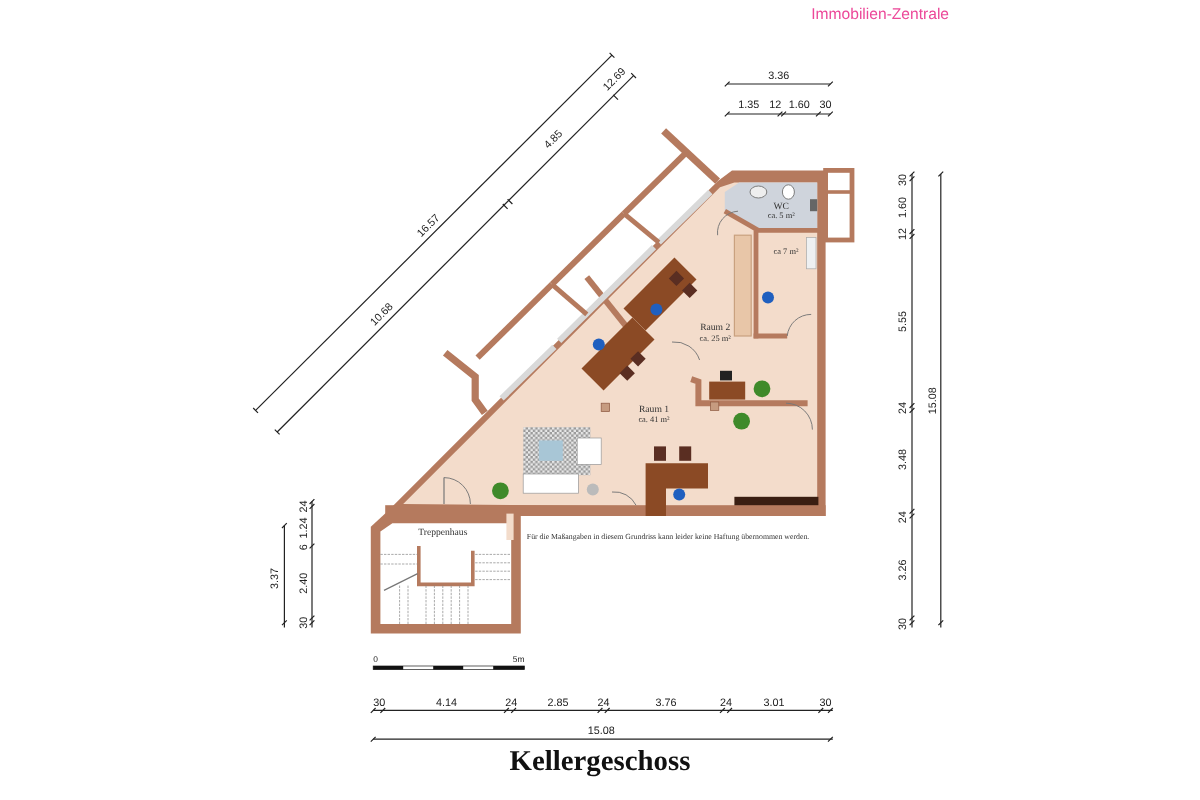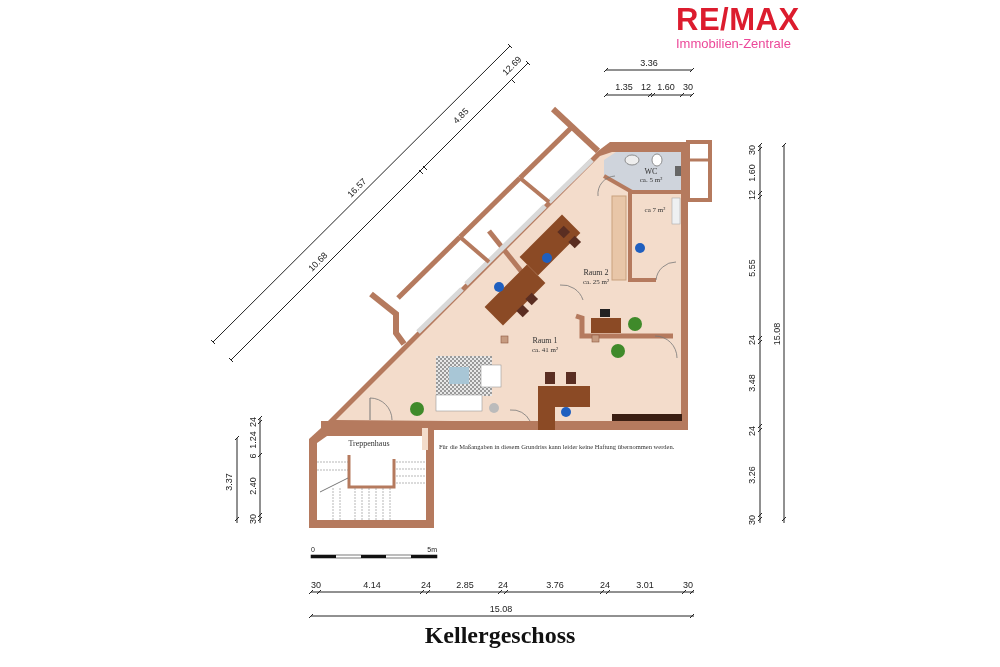--- a/index.html
+++ b/index.html
@@ -11,21 +11,20 @@
   svg.plan { position: absolute; left: 0; top: 0; }
   .dim { font-family: "Liberation Sans", sans-serif; font-size: 9px; fill: #222; }
   .lbl { font-family: "Liberation Serif", serif; font-size: 7px; fill: #333; }
   .lbl-big { font-family: "Liberation Serif", serif; font-size: 8px; fill: #333; }
   .note { font-family: "Liberation Serif", serif; font-size: 6.5px; fill: #333; }
 </style>
 </head>
 <body>
 
 <div class="logo">
-  <div class="logo-main">RE/MAX</div>
   <div class="logo-sub">Immobilien-Zentrale</div>
 </div>
 
 <svg class="plan" width="1000" height="667" viewBox="0 0 1000 667">
   <defs>
     <pattern id="rug" width="4" height="4" patternUnits="userSpaceOnUse">
       <rect width="4" height="4" fill="#9a9a9a"></rect>
       <rect width="2" height="2" fill="#e8e8e8"></rect>
       <rect x="2" y="2" width="2" height="2" fill="#e8e8e8"></rect>
     </pattern>

